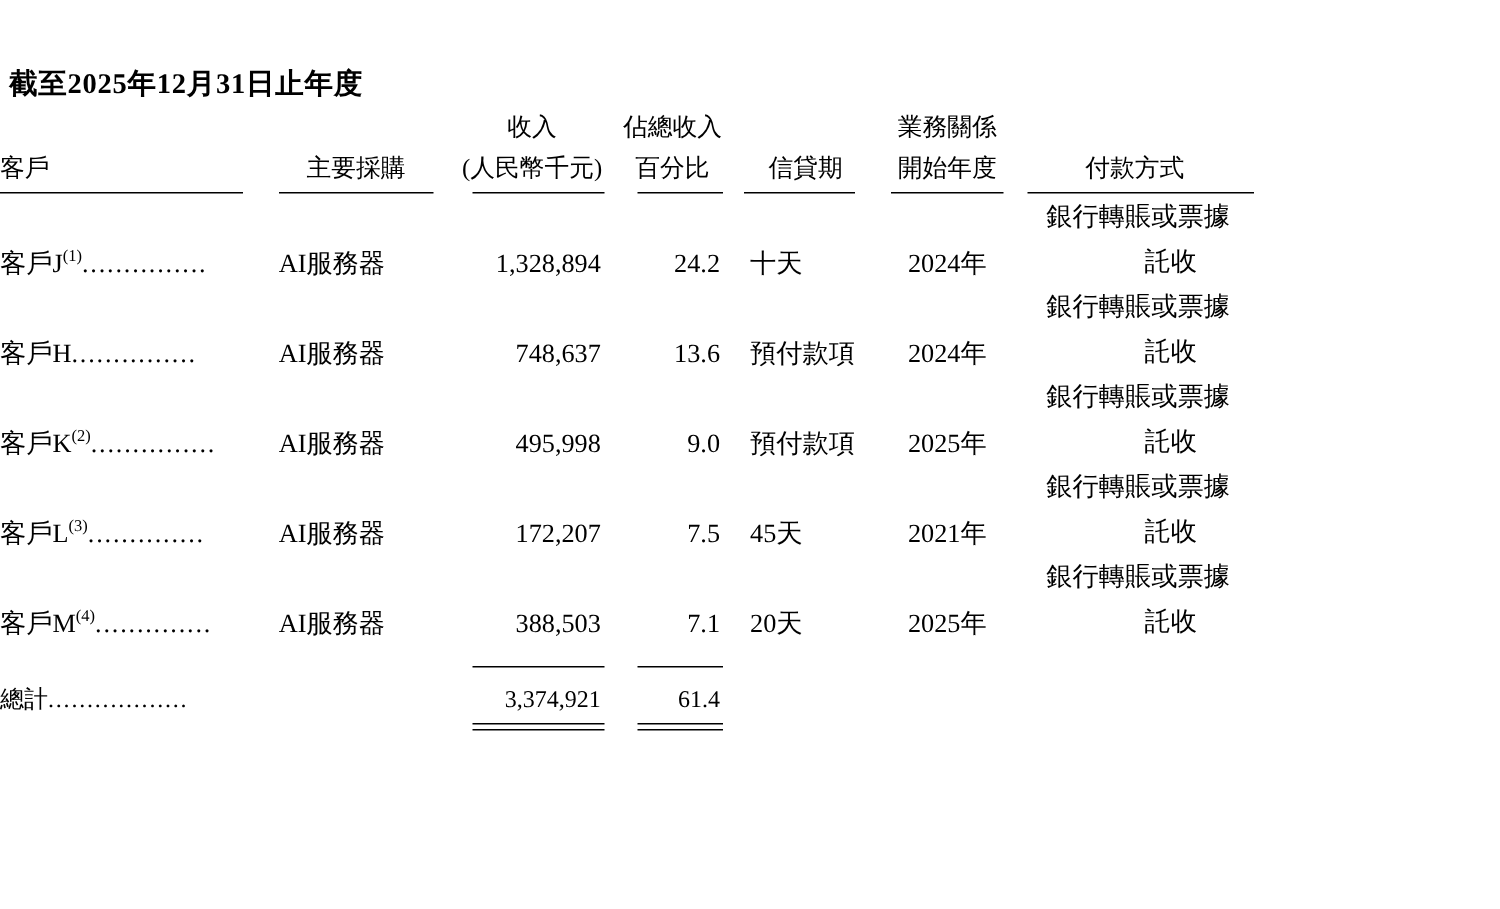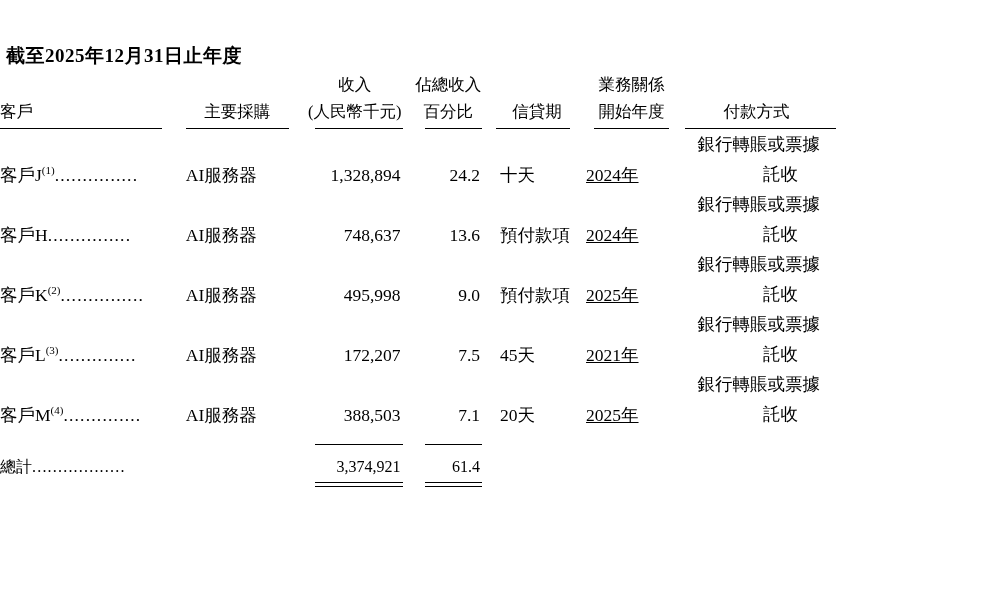--- a/index.html
+++ b/index.html
@@ -102,22 +102,22 @@
     text-align: right;
     padding-right: 8px;
     white-space: nowrap;
   }
   tbody td.credit {
     text-align: left;
     padding-left: 12px;
     white-space: nowrap;
   }
   tbody td.rel {
-    white-space: nowrap;
-    text-decoration: underline;
+    text-align: center;
+    white-space: nowrap;
   }
   tbody td.pay {
     text-align: right;
     padding-right: 16px;
     white-space: nowrap;
     line-height: 30px;
   }
   tbody td.pay .l2 {
     display: block;
     text-align: right;

